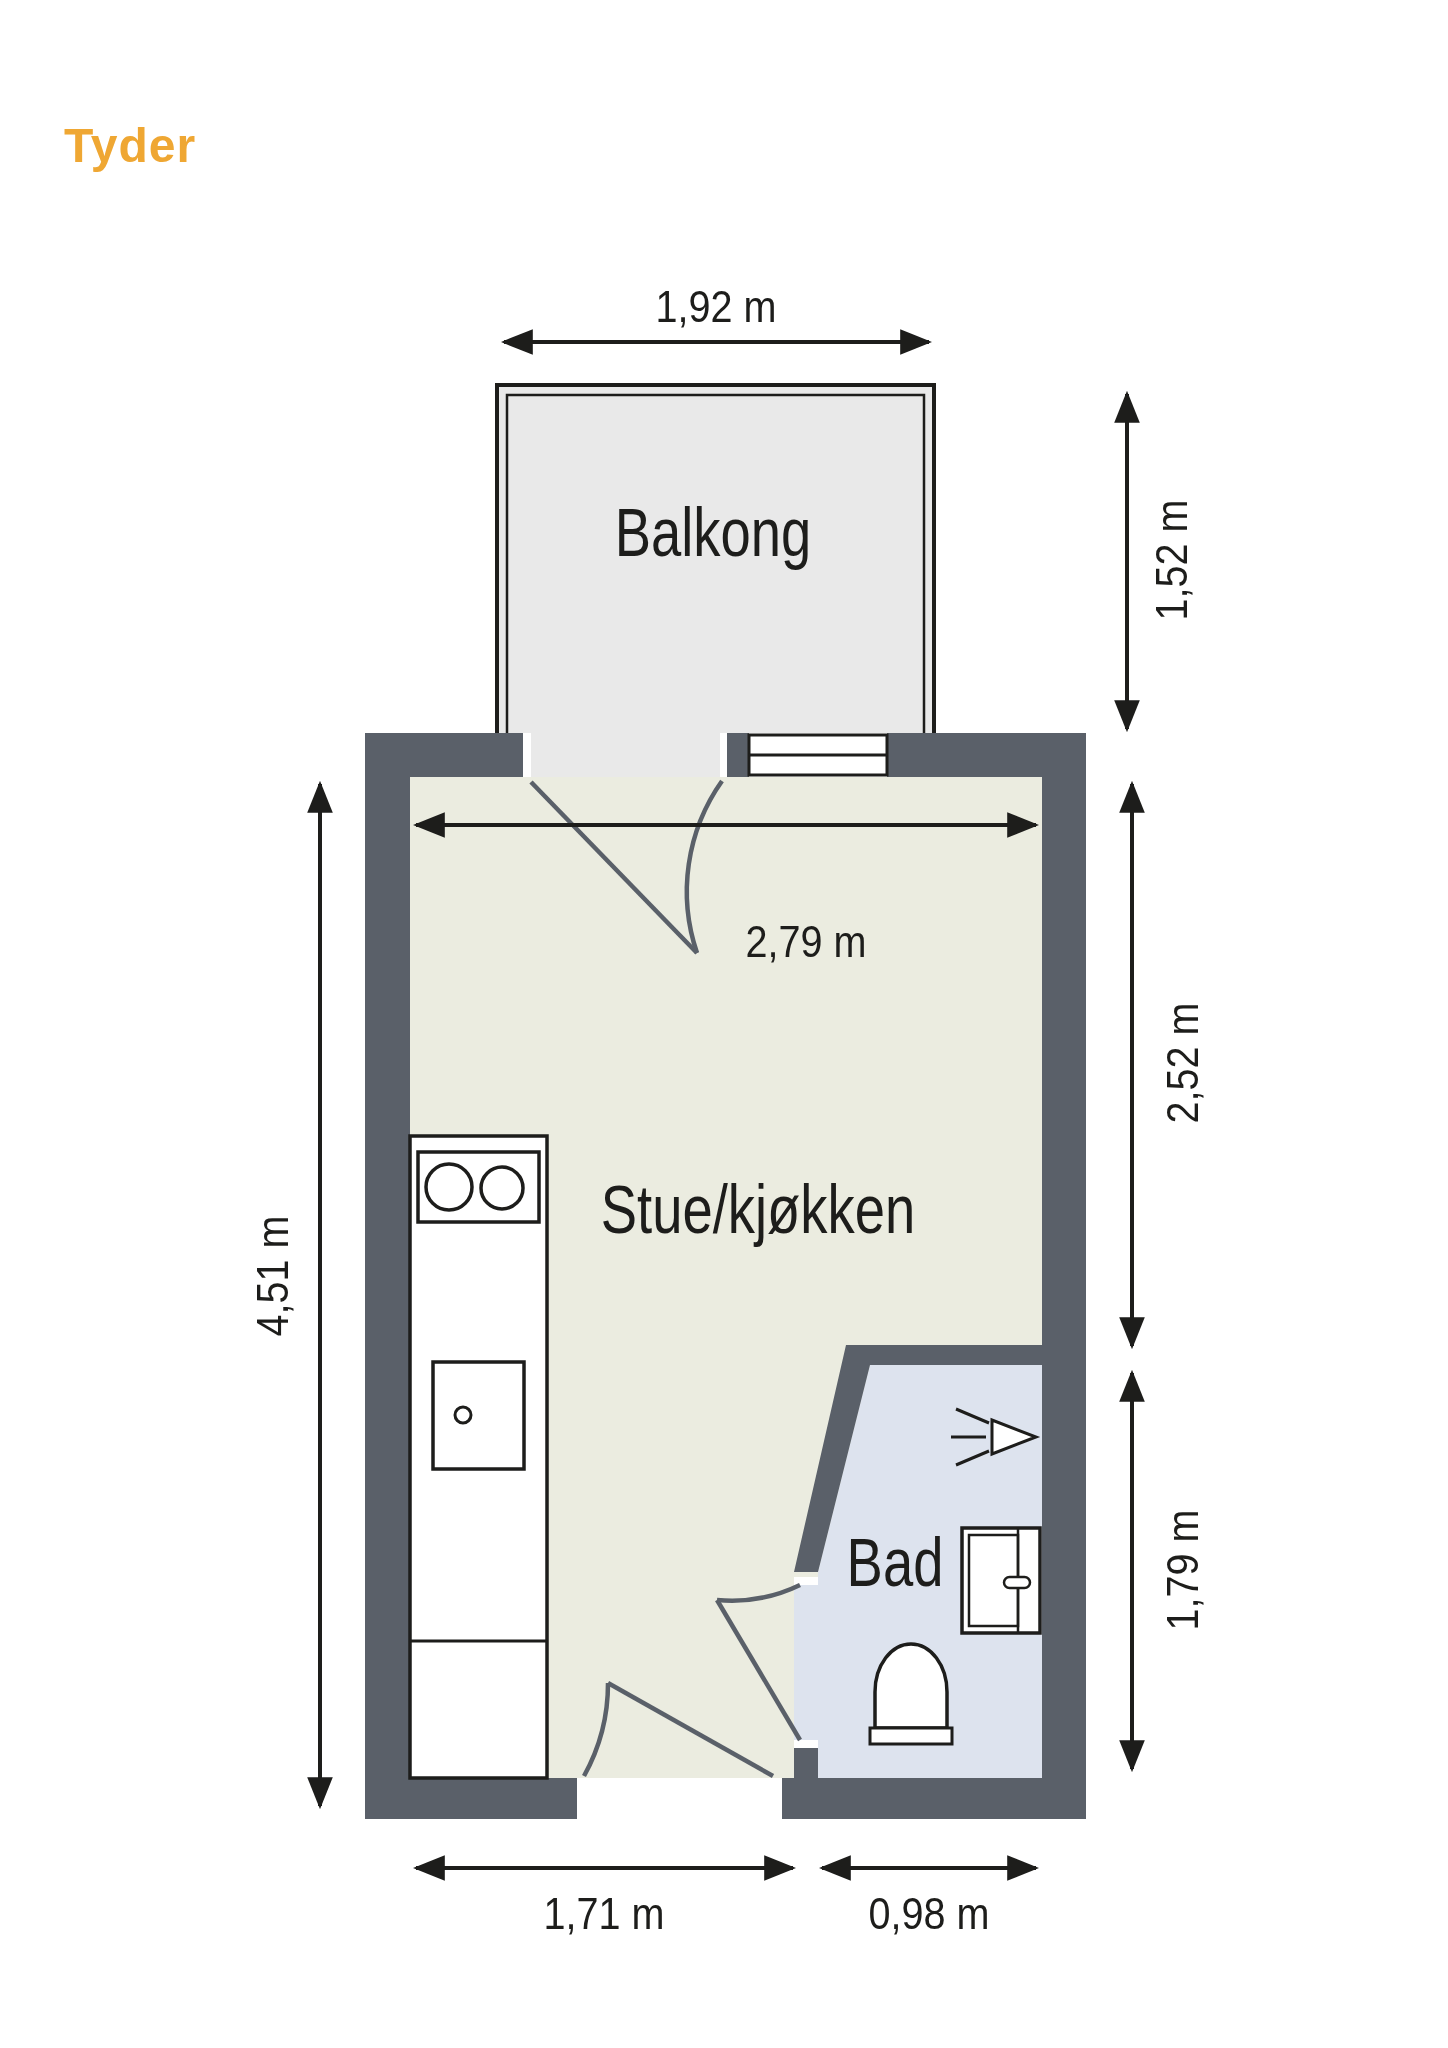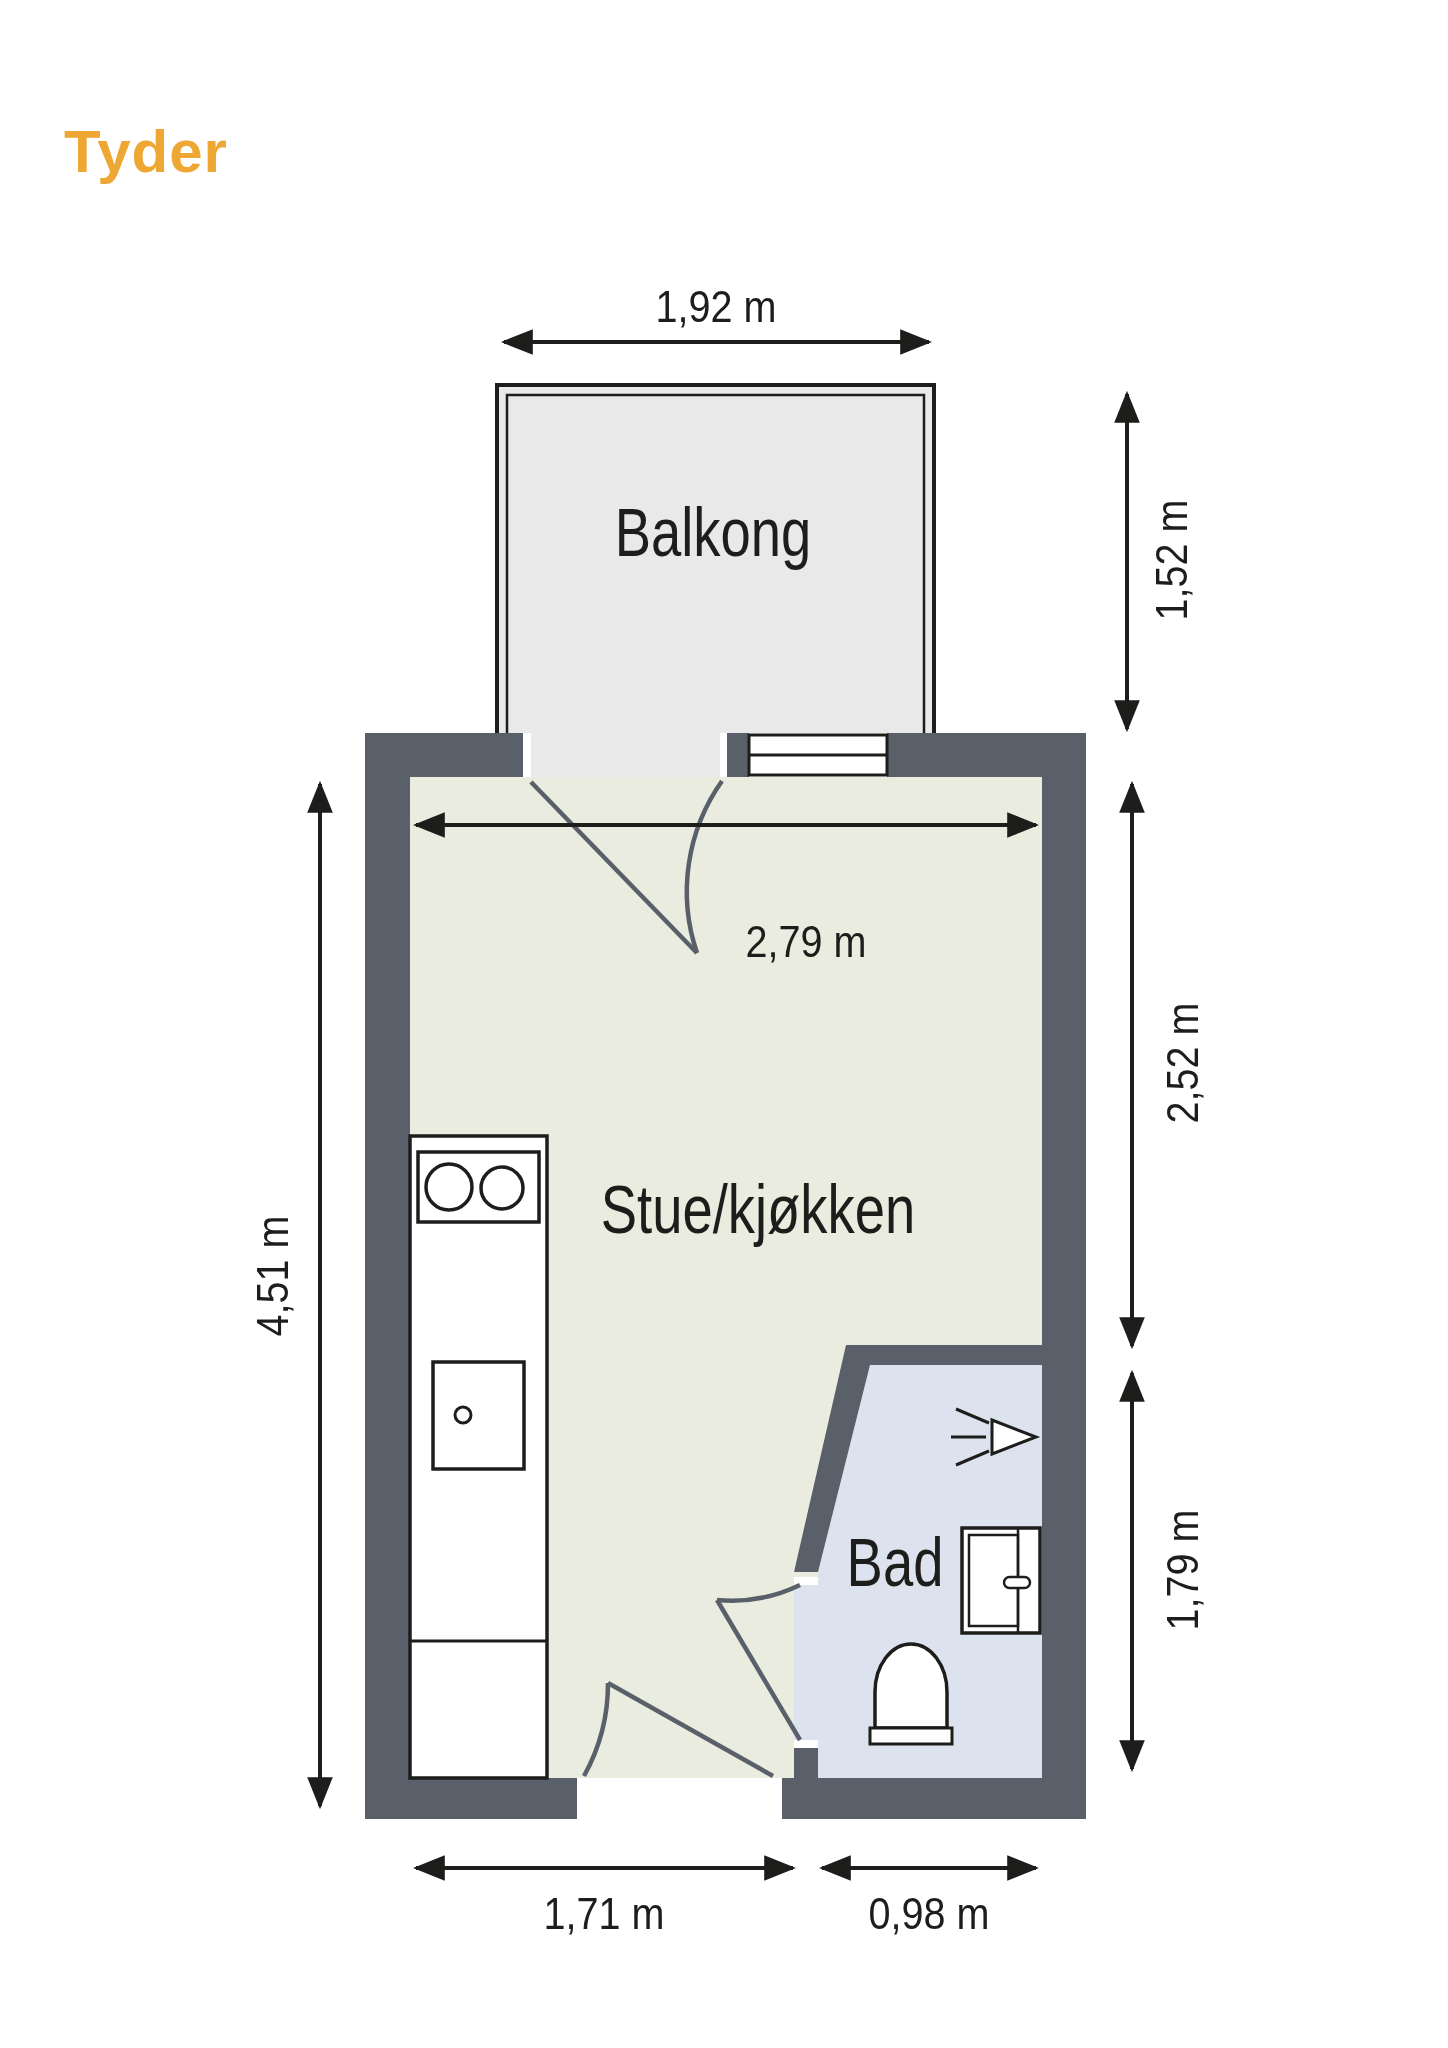--- a/index.html
+++ b/index.html
@@ -6,21 +6,21 @@
   .page{
     position:relative;
     width:1448px;height:2048px;
     background:#ffffff;
     overflow:hidden;
     font-family:"Liberation Sans", sans-serif;
   }
   .logo{
     position:absolute;
     left:64px;top:122px;
-    font-size:60px;
+    font-size:48px;
     font-weight:700;
     letter-spacing:1px;
     color:#EFA733;
     line-height:1;
   }
   svg.plan{position:absolute;left:0;top:0;}
   .lbl{
     position:absolute;
     color:#1d1d1b;
     white-space:nowrap;

